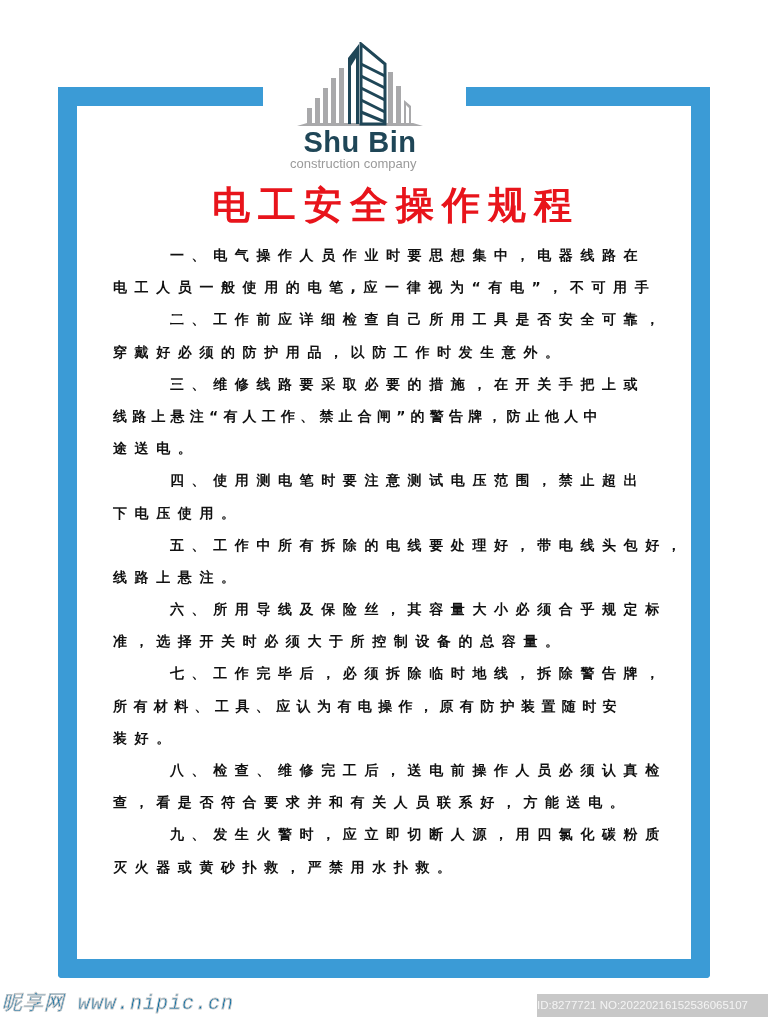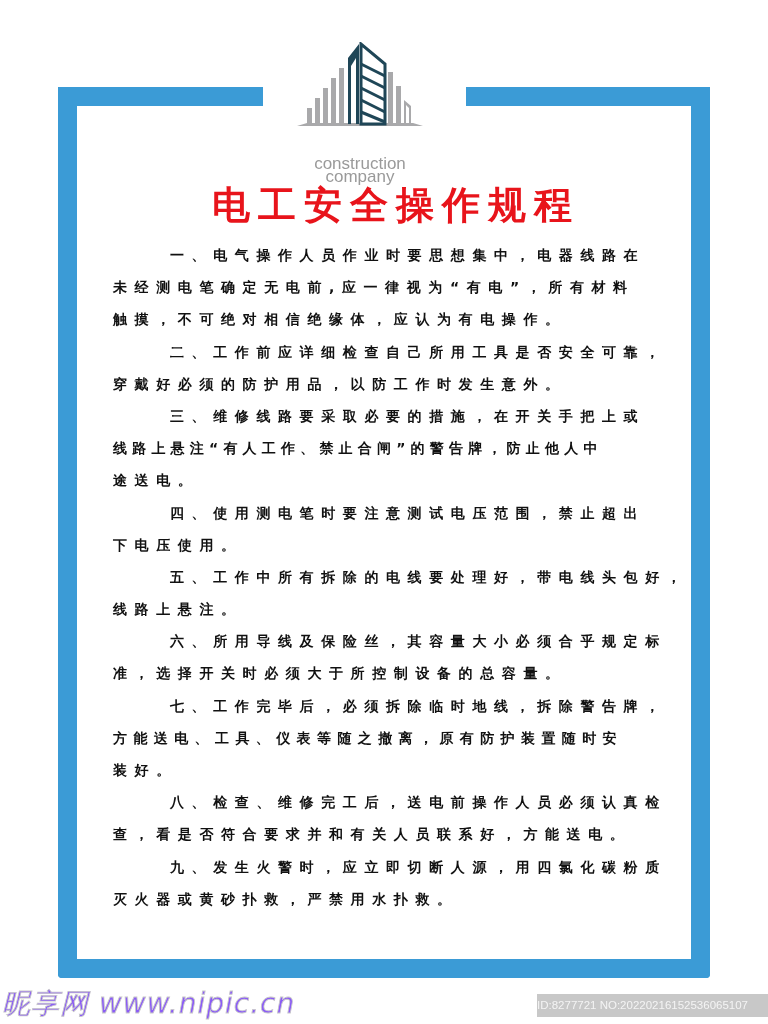--- a/index.html
+++ b/index.html
@@ -10,42 +10,42 @@
   }
   .frame-seg { position: absolute; background: #3b9bd6; }
   .logo { position: absolute; left: 290px; top: 40px; width: 140px; height: 135px; }
   .logo svg { position: absolute; left: 5px; top: 2px; }
   .brand-name {
     position: absolute; left: 0; top: 86px; width: 140px; text-align: center;
     font-family: "Liberation Sans", sans-serif; font-weight: bold;
     font-size: 29px; color: #1f4657; line-height: 32px; letter-spacing: 0.5px;
   }
   .brand-sub {
-    position: absolute; left: 0; top: 117px; width: 140px; text-align: center;
+    position: absolute; left: 0; top: 117px; width: 140px; text-align: left;
     font-family: "Liberation Sans", sans-serif;
-    font-size: 17px; color: #9a9a9a; line-height: 13px;
+    font-size: 13px; color: #9a9a9a; line-height: 13px;
   }
   .title {
     position: absolute; left: 0; top: 180px; width: 768px; text-align: center;
     font-size: 38px; font-weight: bold; color: #e8141b;
     letter-spacing: 8px; line-height: 50px; padding-left: 24px; box-sizing: border-box;
   }
   .body-text {
     position: absolute; left: 113px; top: 239px; width: 545px;
   }
   .line {
     height: 32.2px; line-height: 32.2px; white-space: nowrap;
     font-size: 14px; font-weight: bold; color: #111111;
     letter-spacing: 7.6px;
   }
   .line.indent { padding-left: 57px; }
   .watermark-left {
     position: absolute; left: 2px; top: 990px;
-    font-size: 28px; color: #8b5cf6; line-height: 28px;
-    -webkit-text-stroke: 0.8px #c9c9c9; font-style: italic; letter-spacing: 1px;
+    font-size: 20px; color: #0369a1; line-height: 28px;
+    -webkit-text-stroke: 0.8px #c9c9c9; font-style: italic; letter-spacing: 1px; font-family: Liberation Mono, monospace;
   }
   .watermark-right {
     position: absolute; left: 537px; top: 994px; width: 235px; height: 23px;
     background: #c8c8c8; color: #f4f4f4;
     font-family: "Liberation Sans", sans-serif; font-size: 11.5px;
     line-height: 23px; box-sizing: border-box; white-space: nowrap;
   }
 </style>
 </head>
 <body>
@@ -73,30 +73,30 @@
     <line x1="66" y1="22" x2="90" y2="34" stroke="#1f4657" stroke-width="3"></line>
     <line x1="66" y1="34" x2="90" y2="46" stroke="#1f4657" stroke-width="3"></line>
     <line x1="66" y1="46" x2="90" y2="58" stroke="#1f4657" stroke-width="3"></line>
     <line x1="66" y1="58" x2="90" y2="70" stroke="#1f4657" stroke-width="3"></line>
     <line x1="66" y1="70" x2="90" y2="80" stroke="#1f4657" stroke-width="3"></line>
 
     <rect x="93" y="30" width="5" height="52" fill="#a9a9ab"></rect>
     <rect x="101" y="44" width="5" height="38" fill="#a9a9ab"></rect>
     <path d="M109,82 L109,58 L116,64 L116,82 Z M111,82 L111,63 L114,66 L114,82 Z" fill="#a9a9ab" fill-rule="evenodd"></path>
   </svg>
+  <div class="brand-name">Shu Bin</div>
   <div class="brand-sub">construction company</div>
 </div>
 
 <div class="title">电工安全操作规程</div>
 
 <div class="body-text">
   <div>
     <div class="line indent">一、电气操作人员作业时要思想集中，电器线路在</div>
-    <div class="line">未经测电笔确定无电前,应一律视为“有电”，所有材料</div>
-    <div class="line">触摸，不可绝对相信绝缘体，应认为有电操作。</div>
+    <div class="line">电工人员一般使用的电笔,应一律视为“有电”，不可用手</div>
   </div>
   <div>
     <div class="line indent">二、工作前应详细检查自己所用工具是否安全可靠，</div>
     <div class="line">穿戴好必须的防护用品，以防工作时发生意外。</div>
   </div>
   <div>
     <div class="line indent">三、维修线路要采取必要的措施，在开关手把上或</div>
     <div class="line" style="letter-spacing:5.2px;">线路上悬注“有人工作、禁止合闸”的警告牌，防止他人中</div>
     <div class="line">途送电。</div>
   </div>
@@ -107,21 +107,21 @@
   <div>
     <div class="line indent">五、工作中所有拆除的电线要处理好，带电线头包好，</div>
     <div class="line">线路上悬注。</div>
   </div>
   <div>
     <div class="line indent">六、所用导线及保险丝，其容量大小必须合乎规定标</div>
     <div class="line">准，选择开关时必须大于所控制设备的总容量。</div>
   </div>
   <div>
     <div class="line indent">七、工作完毕后，必须拆除临时地线，拆除警告牌，</div>
-    <div class="line" style="letter-spacing:6.4px;">方能送电、工具、仪表等随之撤离，原有防护装置随时安</div>
+    <div class="line" style="letter-spacing:6.4px;">所有材料、工具、应认为有电操作，原有防护装置随时安</div>
     <div class="line">装好。</div>
   </div>
   <div>
     <div class="line indent">八、检查、维修完工后，送电前操作人员必须认真检</div>
     <div class="line">查，看是否符合要求并和有关人员联系好，方能送电。</div>
   </div>
   <div>
     <div class="line indent">九、发生火警时，应立即切断人源，用四氯化碳粉质</div>
     <div class="line">灭火器或黄砂扑救，严禁用水扑救。</div>
   </div>

